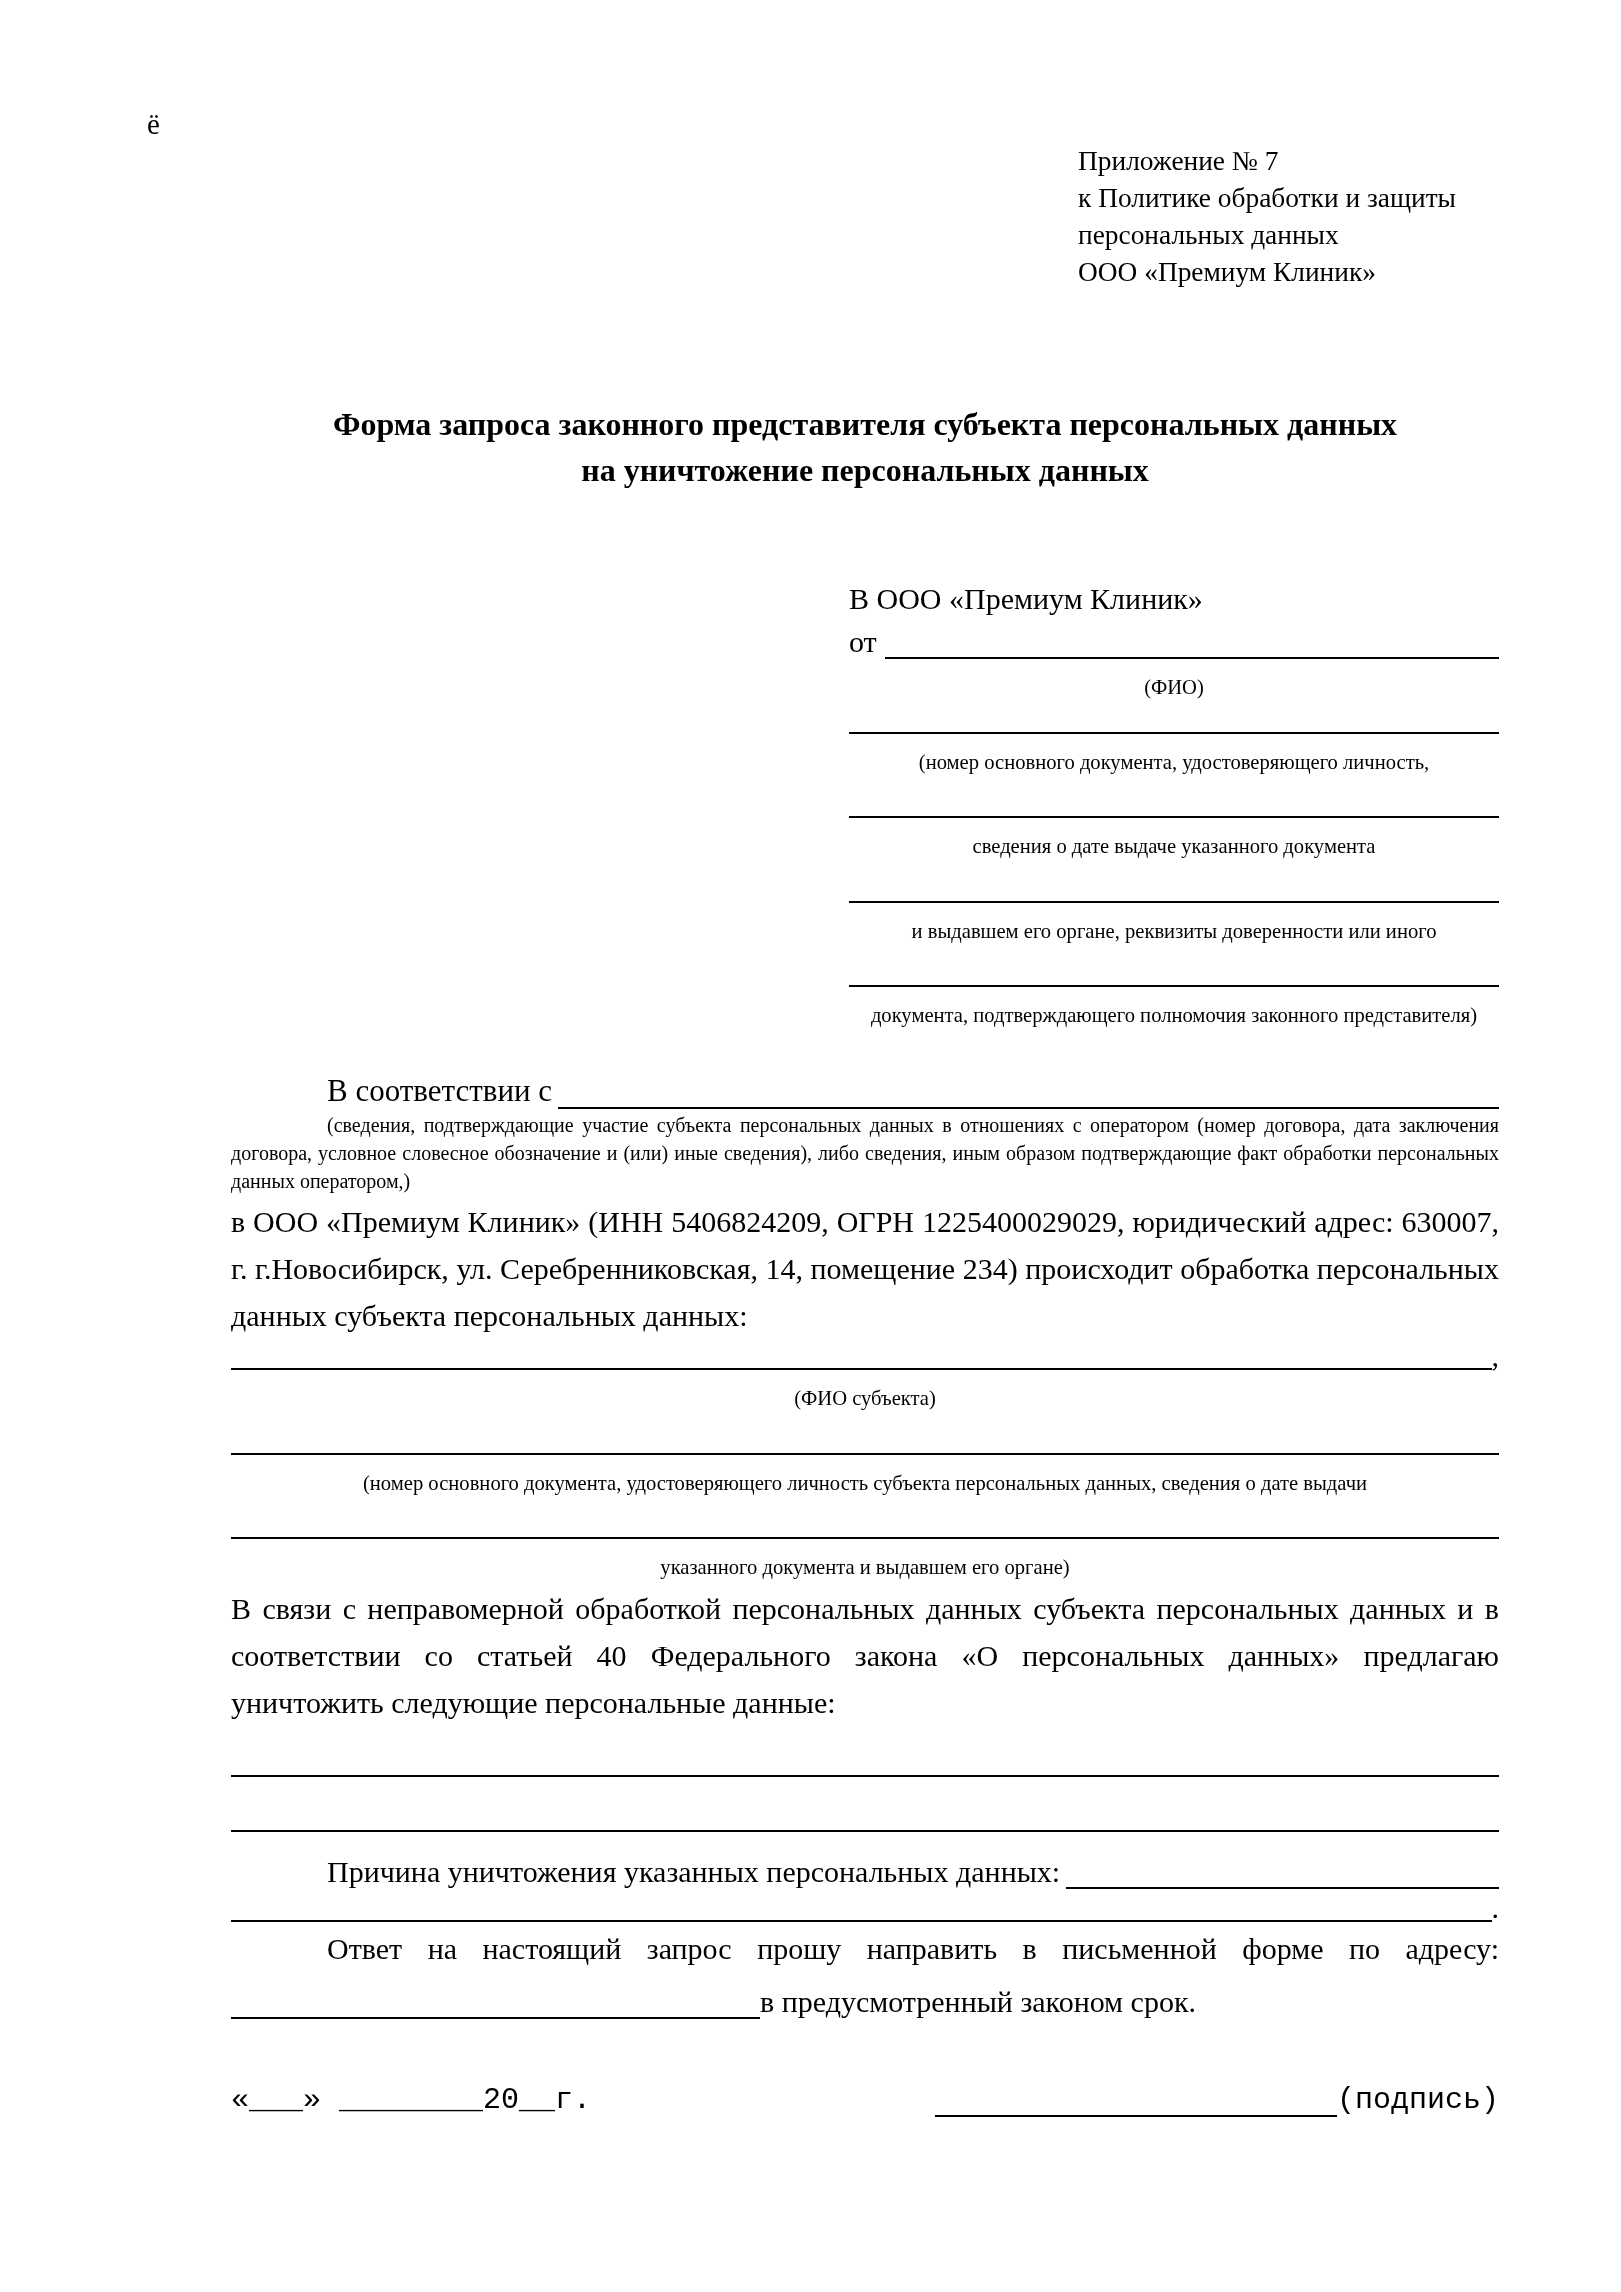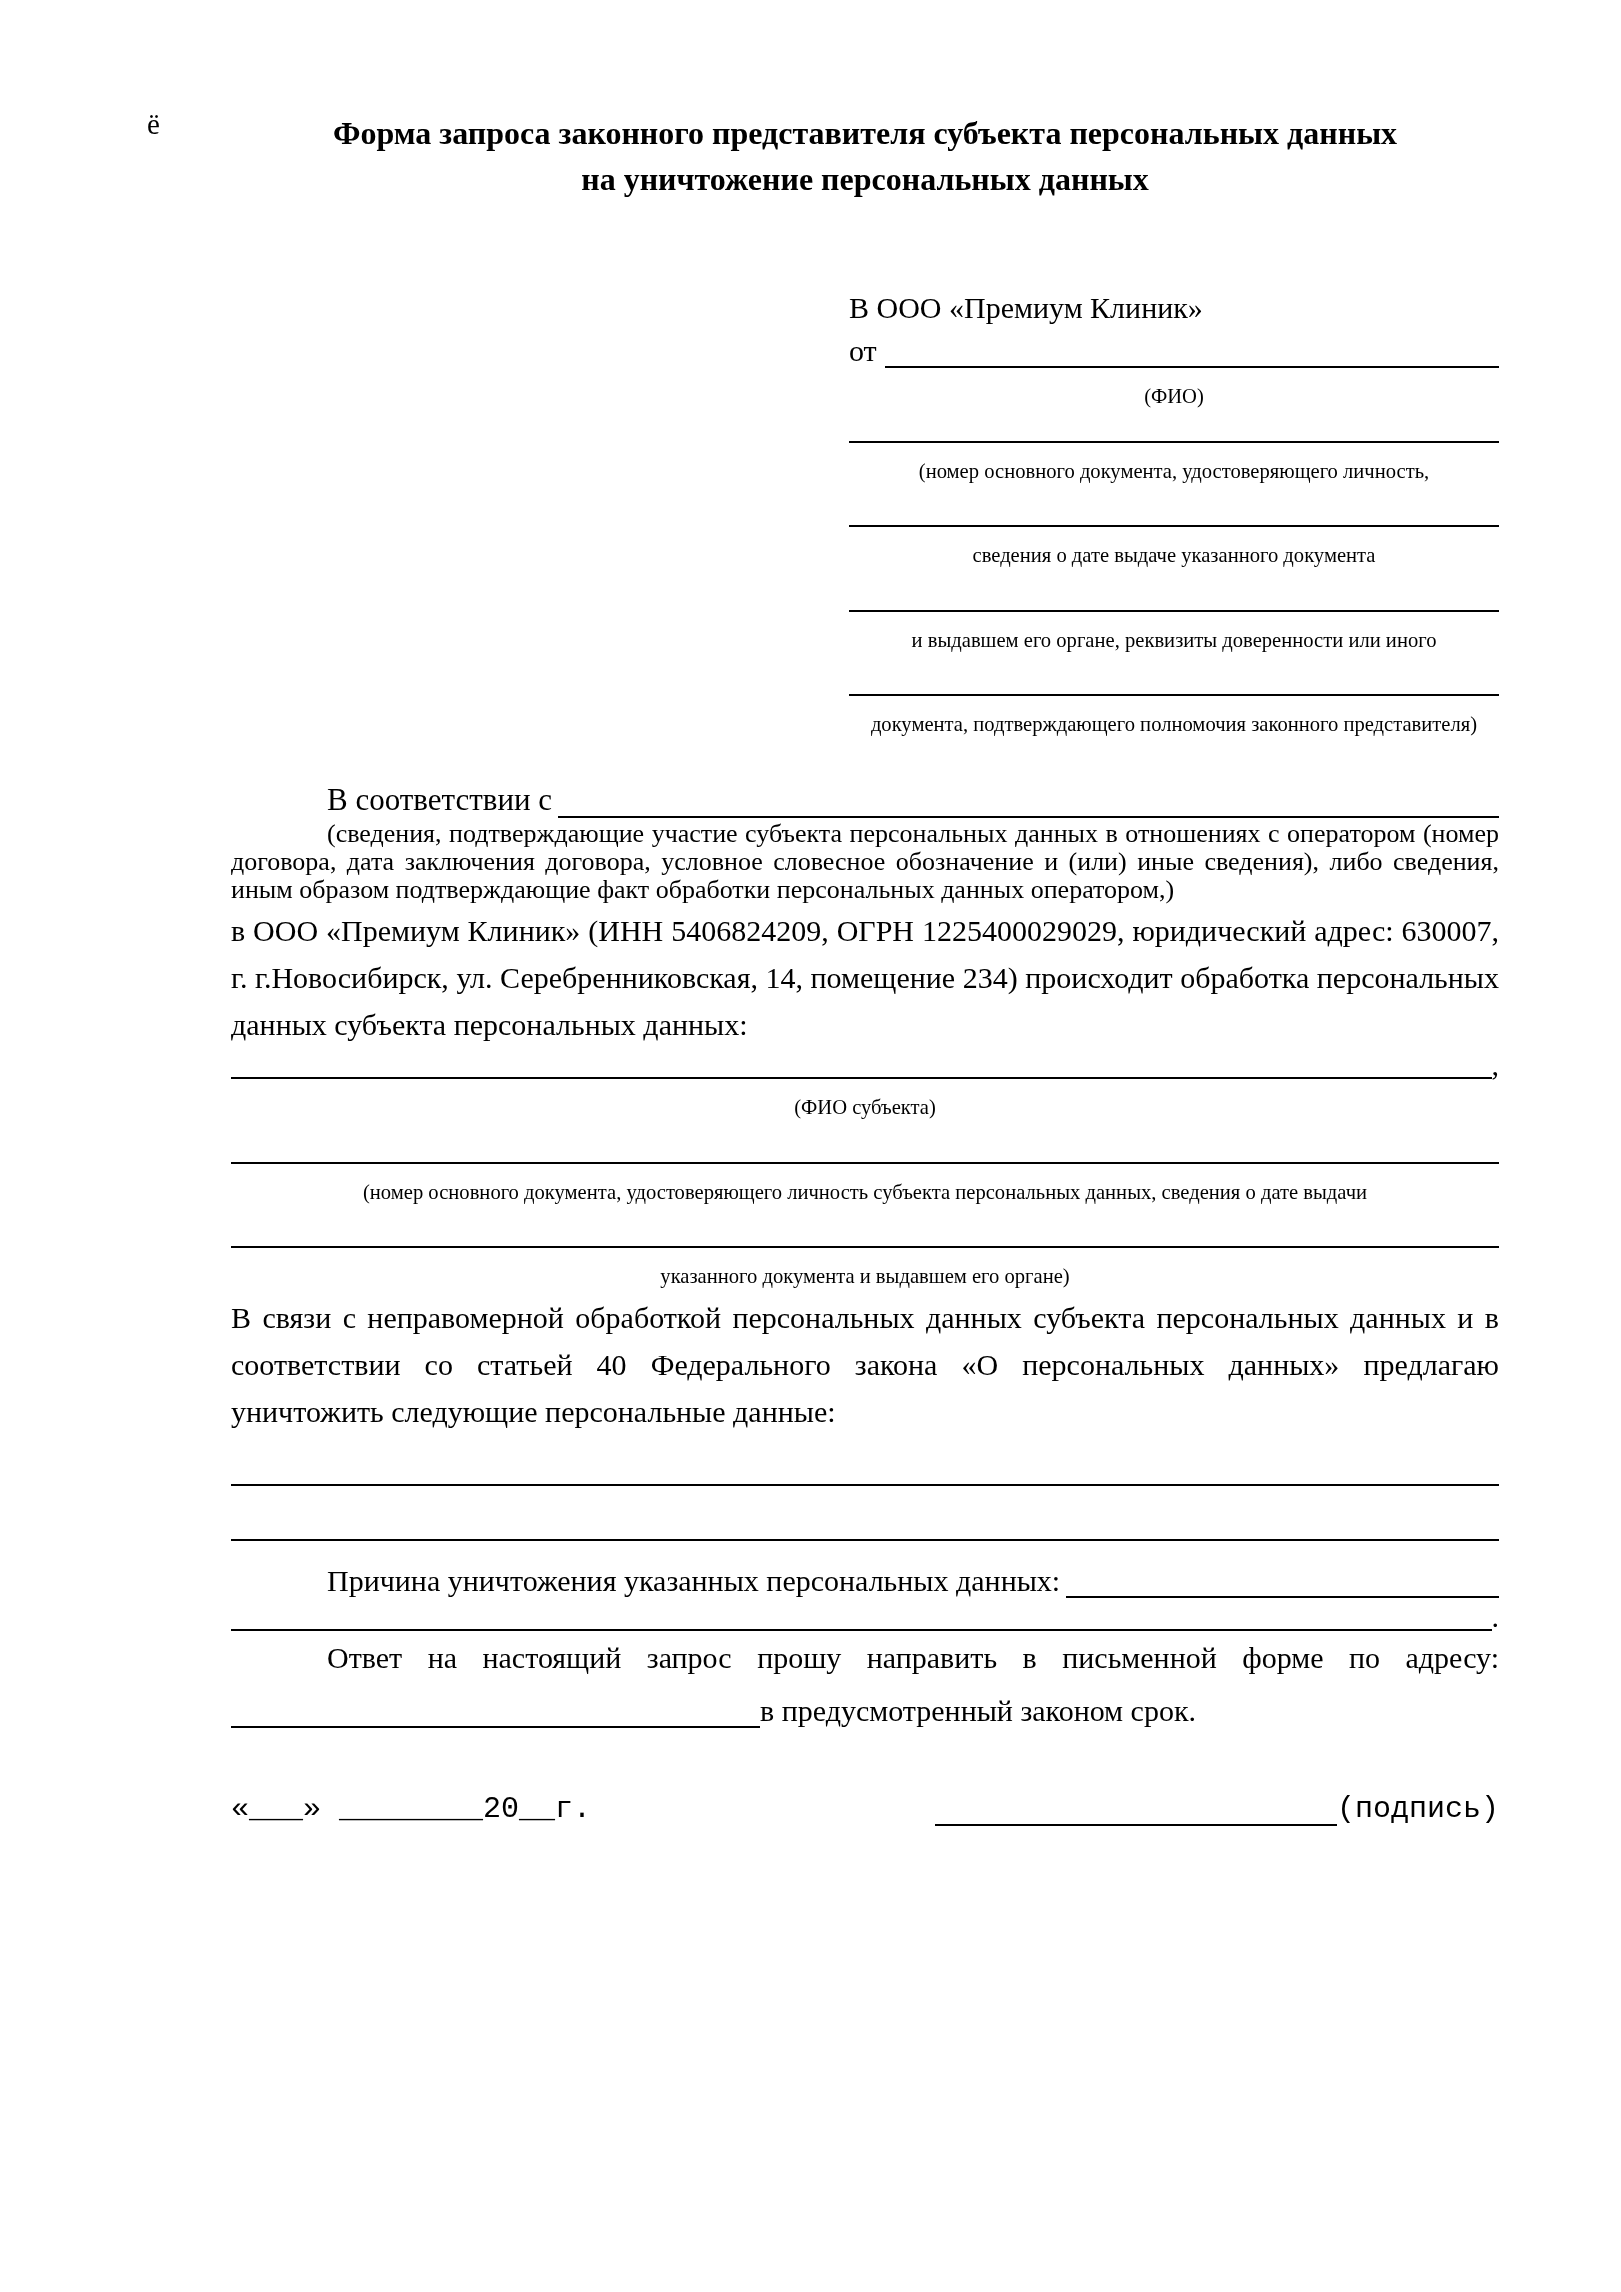--- a/index.html
+++ b/index.html
@@ -21,21 +21,21 @@
   .fill{flex:1 1 auto;border-bottom:2.9px solid #000;}
   .nowrap{white-space:nowrap;font-family:Liberation Serif, serif;}
   .cap{font-size:20.6px;line-height:25.5px;padding-top:16px;text-align:center;}
   .uline{border-bottom:2.9px solid #000;}
   .u-first{height:31px;}
   .u-mid{height:41px;}
   .from-row{height:41px;font-size:30px;}
   .from-row .nowrap{padding-right:7.8px;}
   .accordance{margin-top:35px;font-size:31px;height:45px;}
   .accordance .nowrap{padding-left:96px;padding-right:5.9px;}
-  .note{font-size:26px;line-height:28px;text-align:justify;text-indent:96px;margin-top:2px;}
+  .note{font-size:20px;line-height:28px;text-align:justify;text-indent:96px;margin-top:2px;}
   .para{font-size:30px;line-height:47px;text-align:justify;margin:3.9px 0 0 0;}
   .tail{font-size:30px;line-height:29px;}
   .sub-row{height:29px;margin-top:2px;}
   .blank1{height:49px;}
   .blank2{height:53px;}
   .reason{margin-top:9.8px;font-size:30px;height:47px;}
   .reason .nowrap{padding-left:96px;padding-right:5.9px;}
   .period-row{height:33px;}
   .just-all{text-align-last:justify;}
   .indent{text-indent:96px;}
@@ -46,20 +46,26 @@
   .uline-sig{display:inline-block;width:402px;border-bottom:2.9px solid #000;height:33px;}
 </style>
 </head>
 <body>
 
 <div class="page">
   <div class="yo">ё</div>
 
   <div class="content">
 
+    <div class="appendix">
+      <div>Приложение № 7</div>
+      <div>к Политике обработки и защиты</div>
+      <div>персональных данных</div>
+      <div>ООО «Премиум Клиник»</div>
+    </div>
 
     <div class="title">
       <div>Форма запроса законного представителя субъекта персональных данных</div>
       <div>на уничтожение персональных данных</div>
     </div>
 
     <div class="addressee">
       <div class="addr-to">В ООО «Премиум Клиник»</div>
       <div class="line-row from-row">
         <span class="nowrap">от</span>

